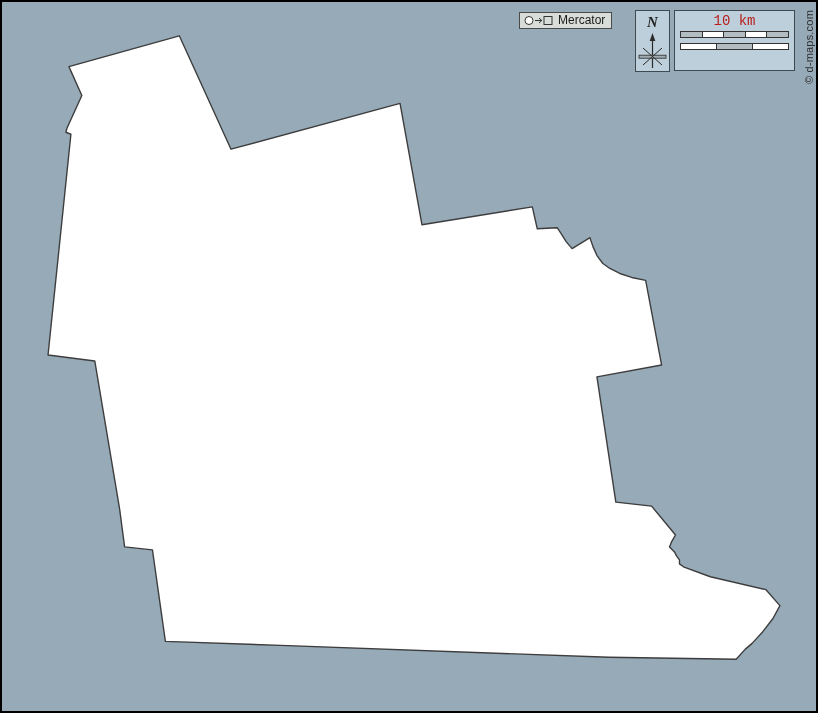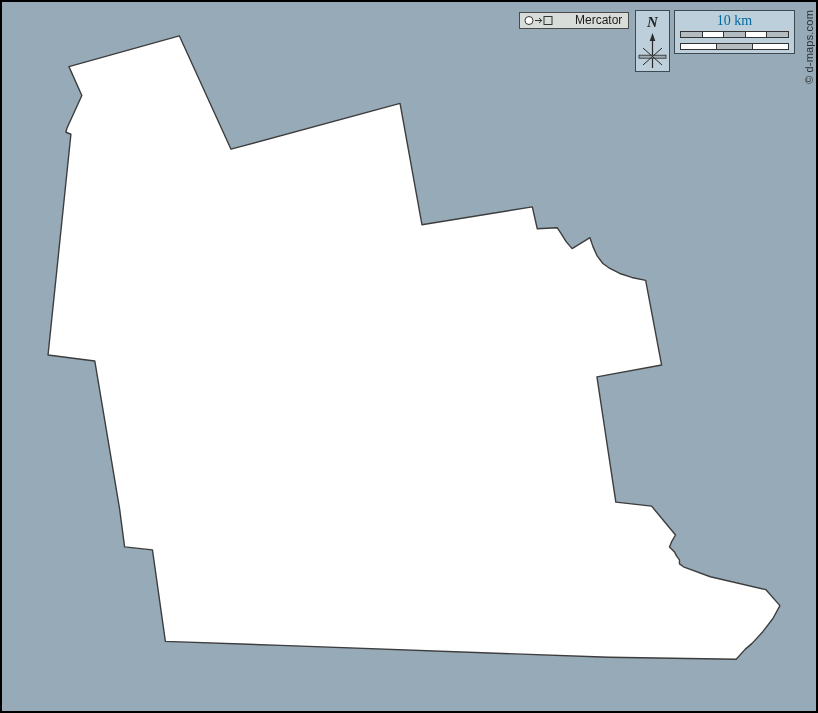--- a/index.html
+++ b/index.html
@@ -7,41 +7,41 @@
     position:relative; width:818px; height:713px;
     box-sizing:border-box; border:2px solid #000;
     background:#96aab8; overflow:hidden;
     font-family:"Liberation Sans", sans-serif;
   }
   .map-svg { position:absolute; left:0; top:0; width:100%; height:100%; }
 
   
   .badge {
     position:absolute; left:517px; top:10px; height:17px;
-    display:flex; align-items:center; gap:21px; padding:0 6px 0 4px;
+    display:flex; align-items:center; gap:4px; padding:0 6px 0 4px;
     background:#d9ddd9; border:1px solid #4a4a4a; box-sizing:border-box;
   }
   .badge .label { font-size:12px; color:#1a1a1a; line-height:15px; }
 
   
   .compass {
     position:absolute; left:633px; top:8px; width:35px; height:62px;
     background:#bccfda; border:1px solid #3e4a52; box-sizing:border-box;
     text-align:center;
   }
   .compass .n {
     display:block; font-family:"Liberation Serif", serif; font-style:italic;
     font-weight:bold; font-size:15px; color:#222; line-height:20px; margin-top:1px;
   }
 
   
   .scalebox {
-    position:absolute; left:672px; top:8px; width:121px; height:44px;
+    position:absolute; left:672px; top:8px; width:121px; height:61px;
     background:#bccfda; border:1px solid #3e4a52; box-sizing:border-box;
-    font-family:Liberation Serif, serif; color:#0369a1;
+    font-family:Liberation Mono, monospace; color:#b91c1c;
   }
   .scalebox .txt { text-align:center; font-size:14px; line-height:20px; }
   .bar {
     display:flex; height:7px; margin:0 5px; box-sizing:border-box;
     border:1px solid #333;
   }
   .bar.mi { margin-top:5px; }
   .bar .seg { flex:1; border-right:1px solid #333; }
   .bar .seg:last-child { border-right:none; }
 

